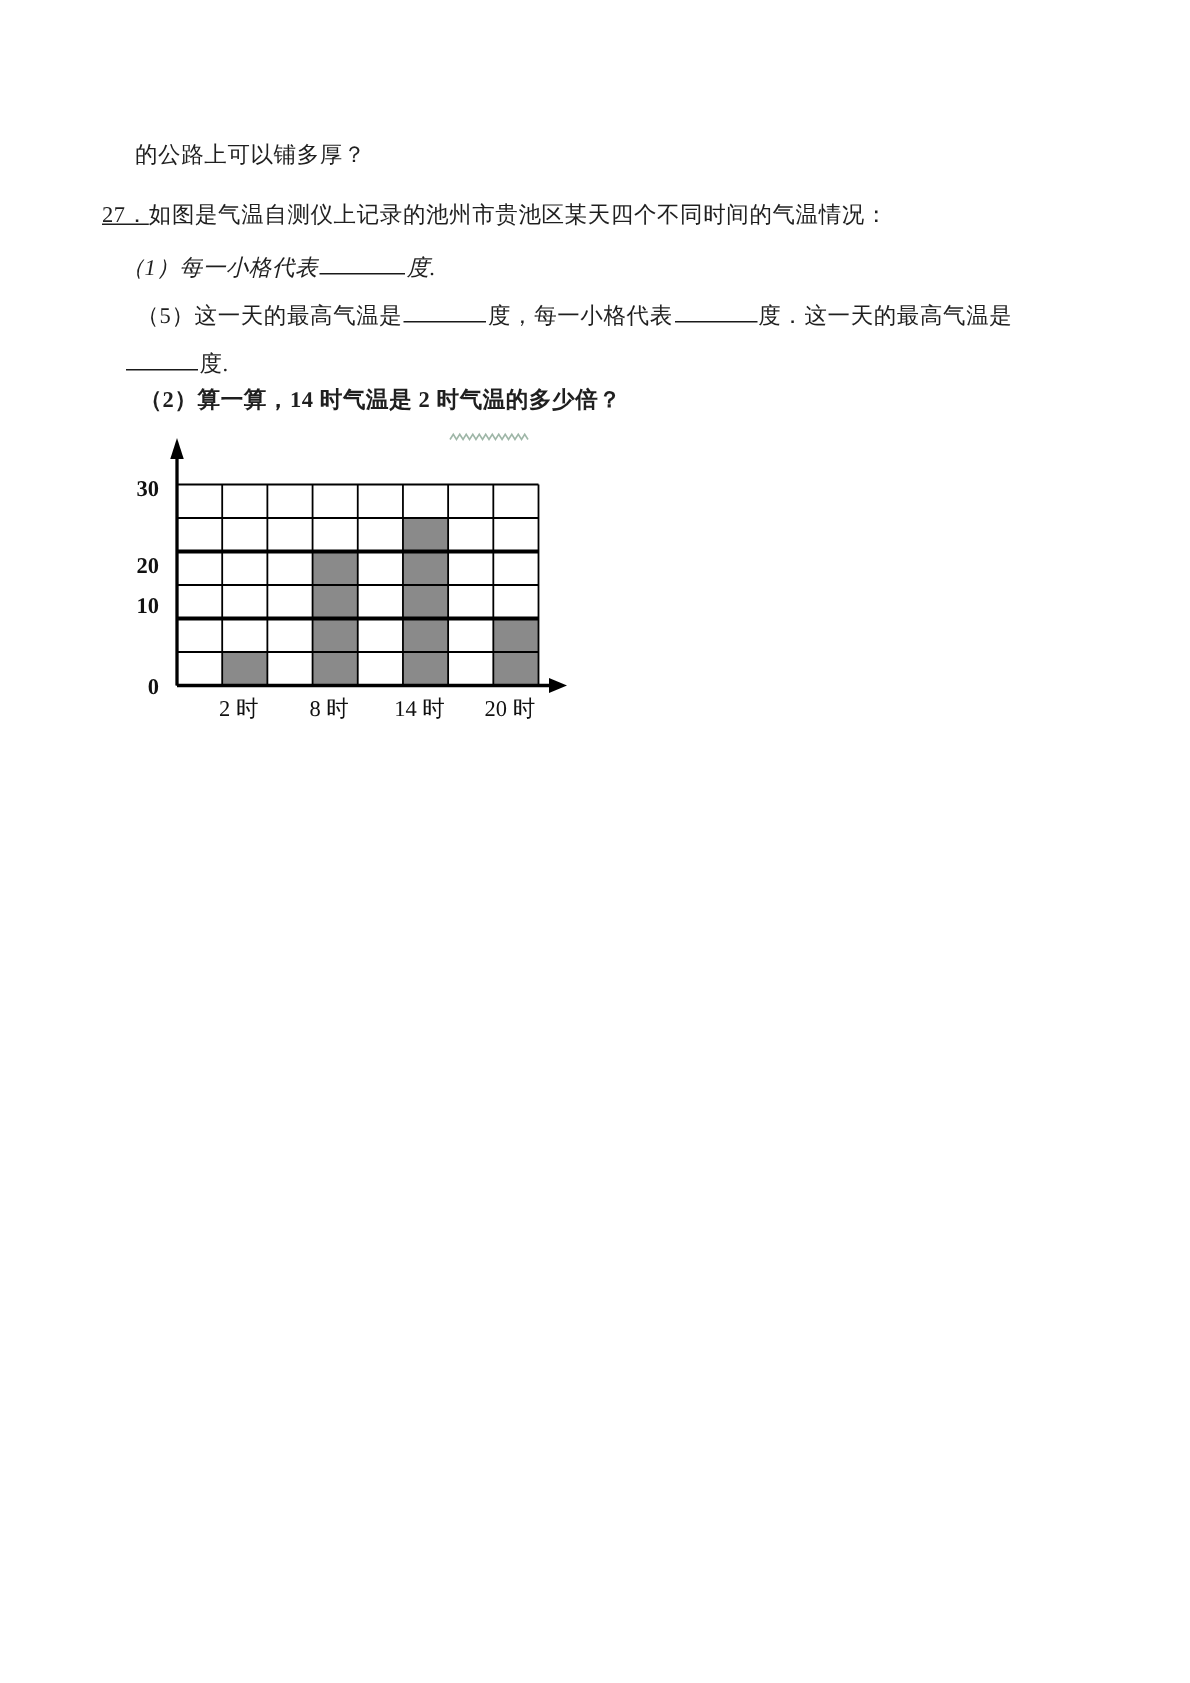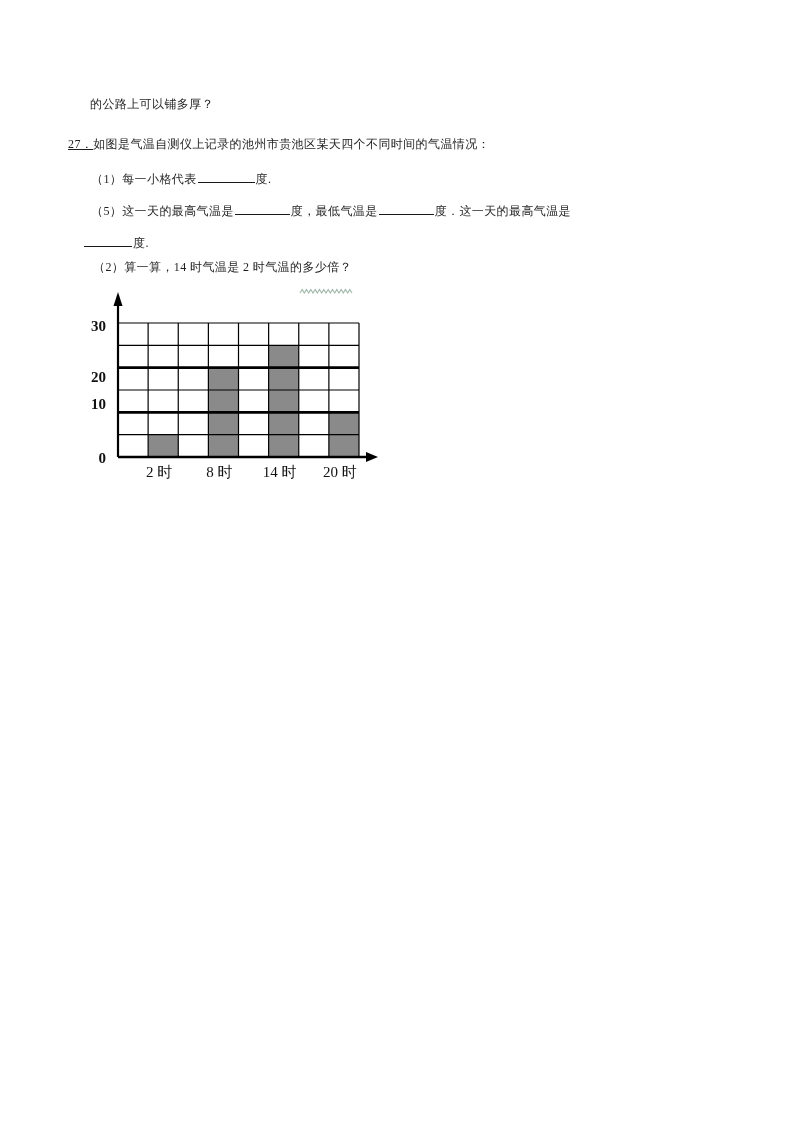--- a/index.html
+++ b/index.html
@@ -10,21 +10,21 @@
   body {
     width: 793px;
     height: 1122px;
     position: relative;
     font-family: "Liberation Serif", "DejaVu Serif", serif;
     color: #1f1f1f;
     overflow: hidden;
   }
   .textline {
     position: absolute;
-    font-size: 12px;
+    font-size: 15px;
     line-height: 17px;
     letter-spacing: 0.4px;
     white-space: nowrap;
   }
   .qnum {
     display: inline;
     text-decoration: underline;
   }
   .blank {
     display: inline-block;
@@ -50,33 +50,33 @@
 </style>
 </head>
 <body>
 
 <div class="textline" style="left:90px; top:96px;">的公路上可以铺多厚？</div>
 
 <div class="textline" style="left:68px; top:136px;">
   <span class="qnum">27．</span><span>如图是气温自测仪上记录的池州市贵池区某天四个不同时间的气温情况：</span>
 </div>
 
-<div class="textline" style="left:91px; top:168px;">
+<div class="textline" style="left:81px; top:168px;font-style:italic;">
   <span>（1）每一小格代表</span><span class="blank w57"></span><span>度.</span>
 </div>
 
 <div class="textline" style="left:91px; top:200px;">
-  <span>（5）这一天的最高气温是</span><span class="blank w55"></span><span>度，最低气温是</span><span class="blank w55"></span><span>度．这一天的最高气温是</span>
+  <span>（5）这一天的最高气温是</span><span class="blank w55"></span><span>度，每一小格代表</span><span class="blank w55"></span><span>度．这一天的最高气温是</span>
 </div>
 
 <div class="textline" style="left:83px; top:232px;">
   <span class="blank w48"></span><span>度.</span>
 </div>
 
-<div class="textline" style="left:93px; top:259px;">（2）算一算，14 时气温是 2 时气温的多少倍？</div>
+<div class="textline" style="left:93px; top:259px;font-weight:bold;">（2）算一算，14 时气温是 2 时气温的多少倍？</div>
 
 <div id="chart-wrap">
   <svg id="chart-svg" width="315" height="205" viewBox="0 0 315 205">
       <rect x="70.13" y="148.67" width="30.13" height="22.33" fill="#8a8a8a"></rect>
       <rect x="130.38" y="81.67" width="30.13" height="89.33" fill="#8a8a8a"></rect>
       <rect x="190.63" y="59.33" width="30.13" height="111.67" fill="#8a8a8a"></rect>
       <rect x="250.88" y="126.33" width="30.13" height="44.67" fill="#8a8a8a"></rect>
       <line x1="40" y1="37.00" x2="281" y2="37.00" stroke="#000000" stroke-width="1.2"></line>
       <line x1="40" y1="59.33" x2="281" y2="59.33" stroke="#000000" stroke-width="1.2"></line>
       <line x1="40" y1="81.67" x2="281" y2="81.67" stroke="#000000" stroke-width="2.8"></line>

